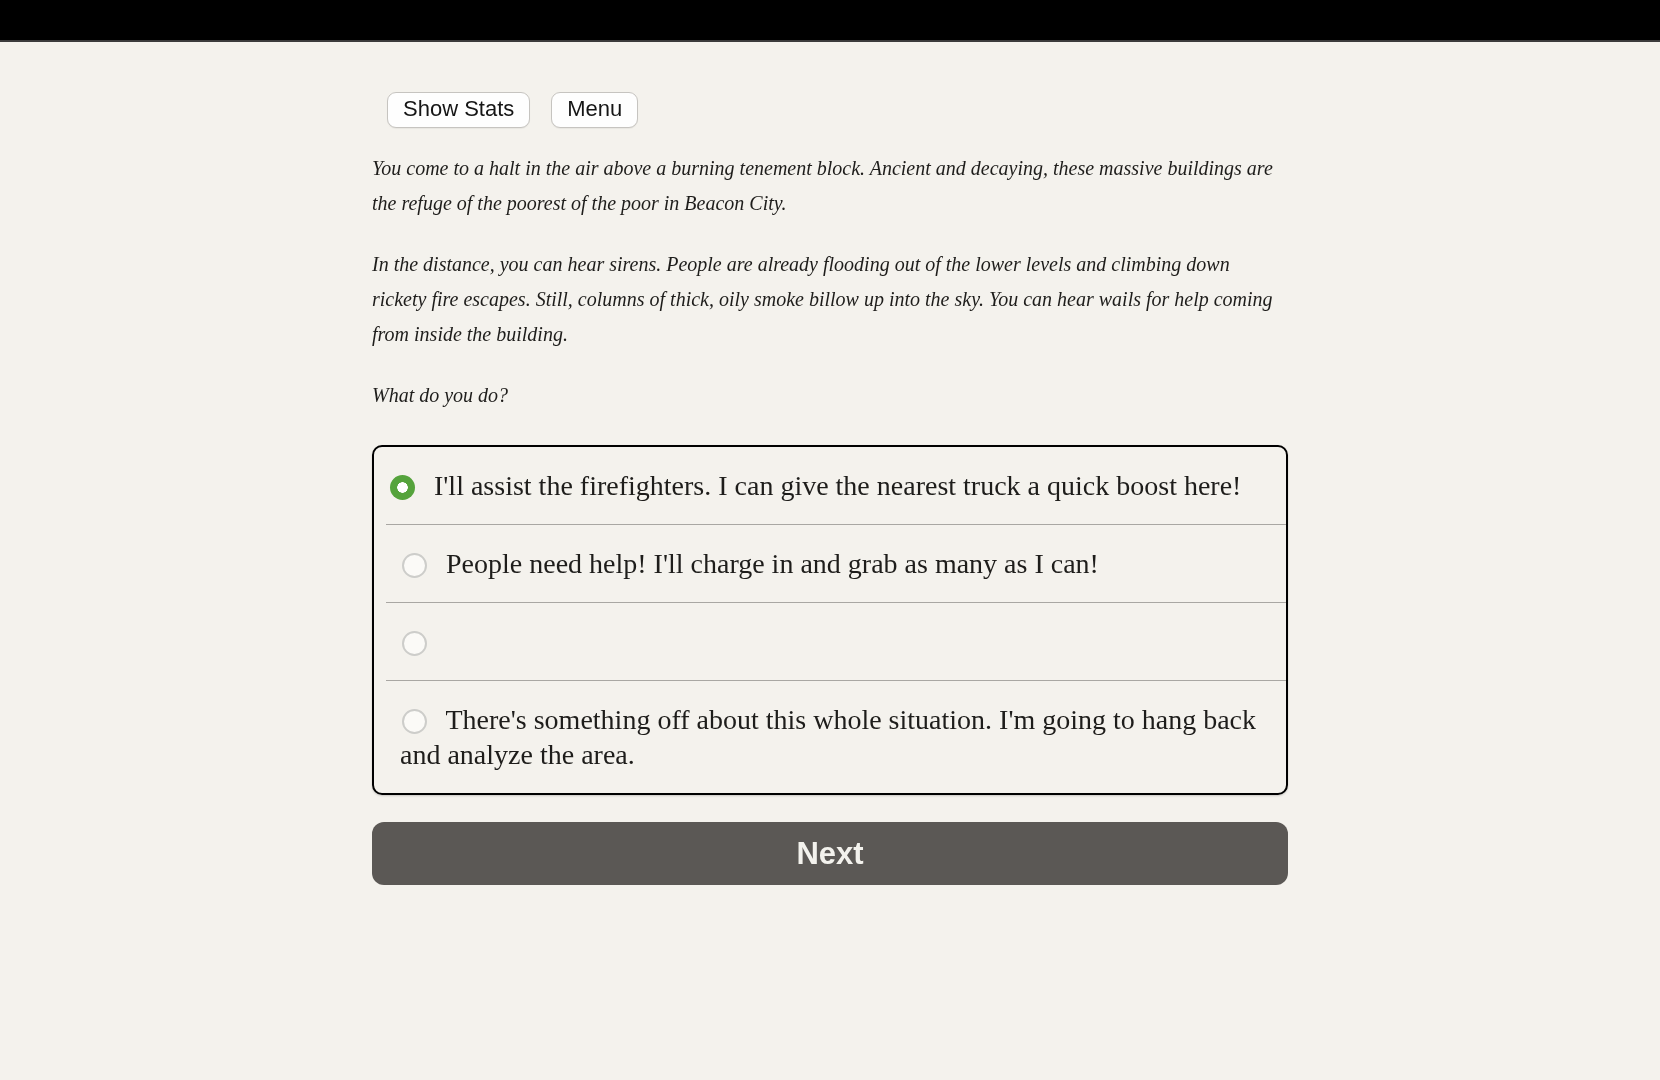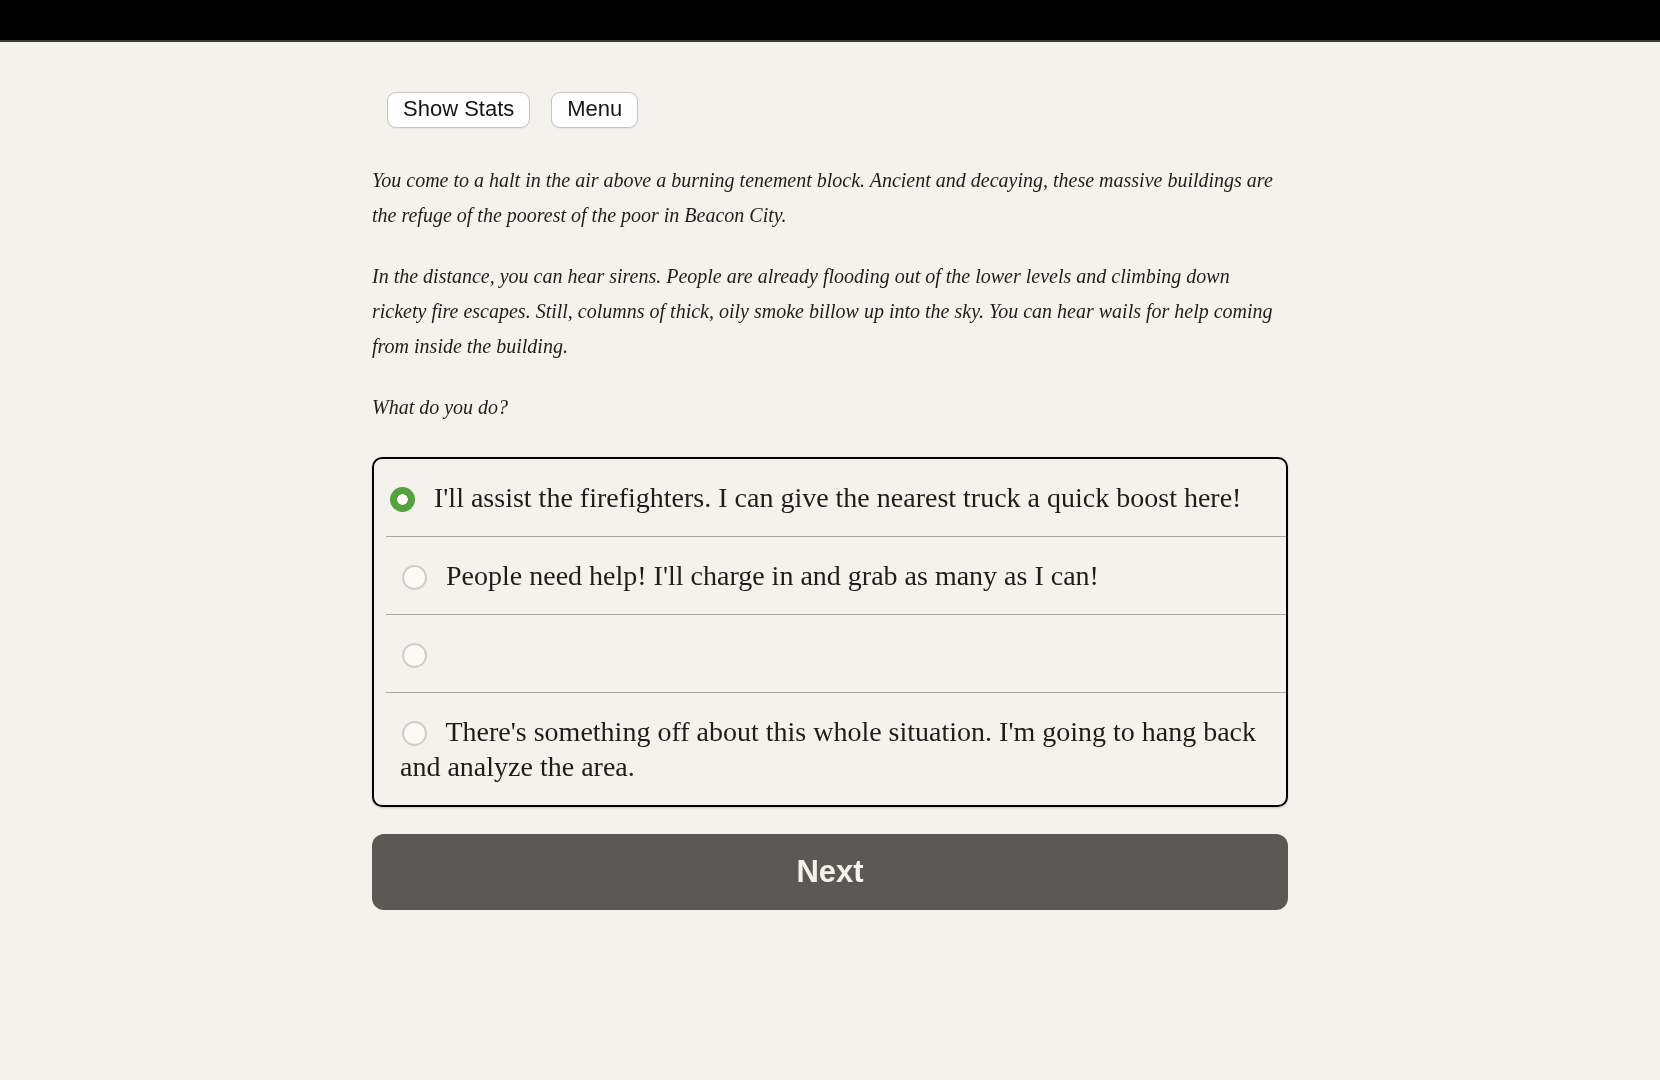--- a/index.html
+++ b/index.html
@@ -23,21 +23,21 @@
     border-bottom:2px solid #3c3c3c;
   }
   .content{
     width:916px;
     margin:0 auto;
     padding-top:50px;
   }
   .toolbar{
     display:flex;
     gap:21px;
-    margin-bottom:35px;
+    margin-bottom:23px;
     padding-left:15px;
   }
   .ui-btn{
     font-family:"Liberation Sans", sans-serif;
     font-size:22px;
     color:#151515;
     background:#fefefe;
     border:1px solid #c6c4c0;
     border-radius:9px;
     padding:4px 15px 6px 15px;
@@ -82,21 +82,21 @@
     cursor:pointer;
   }
   .choice-radio:checked{
     border:none;
     background:radial-gradient(circle at 50% 50%, #ffffff 0 5px, var(--accent) 5.5px);
   }
   .next-btn{
     display:block;
     width:100%;
     margin-top:27px;
-    height:76px;
+    height:63px;
     background:var(--next-bg);
     color:var(--next-fg);
     border:none;
     border-radius:12px;
     font-family:"Liberation Sans", sans-serif;
     font-size:31px;
     font-weight:bold;
     cursor:pointer;
   }
 </style>

